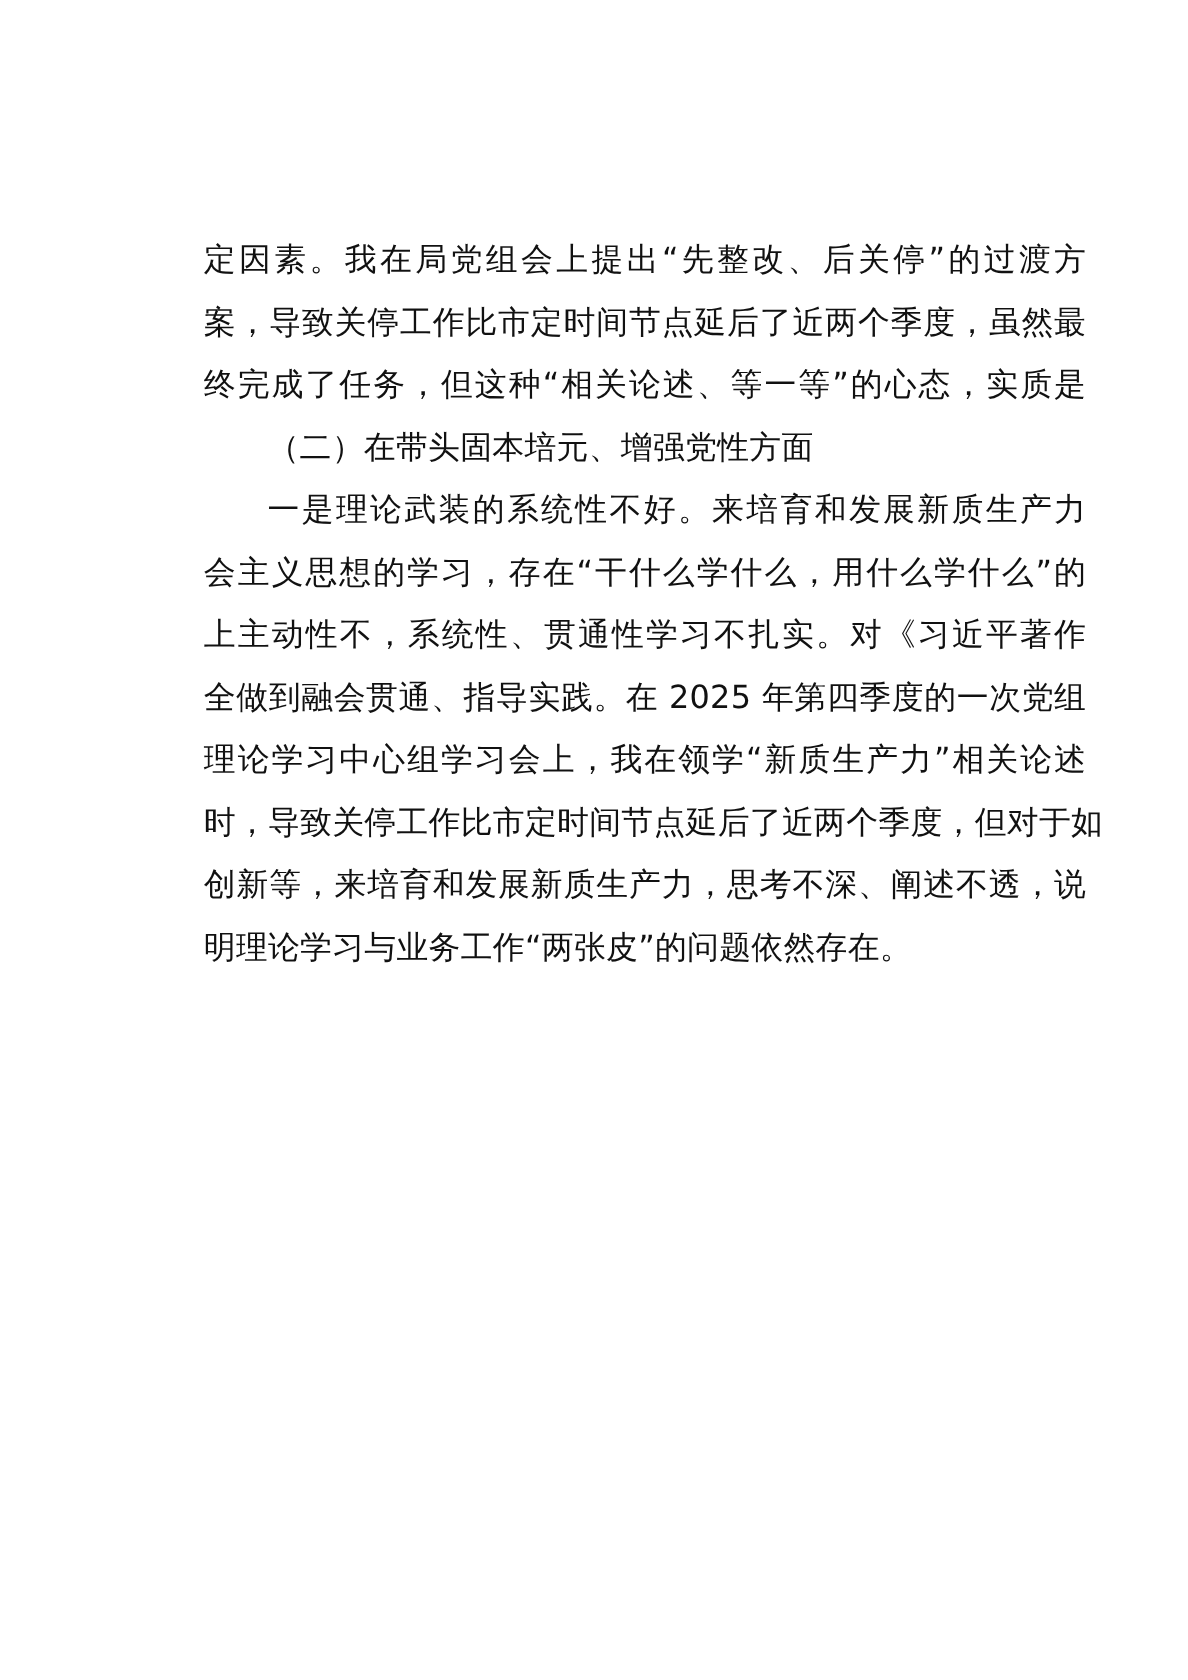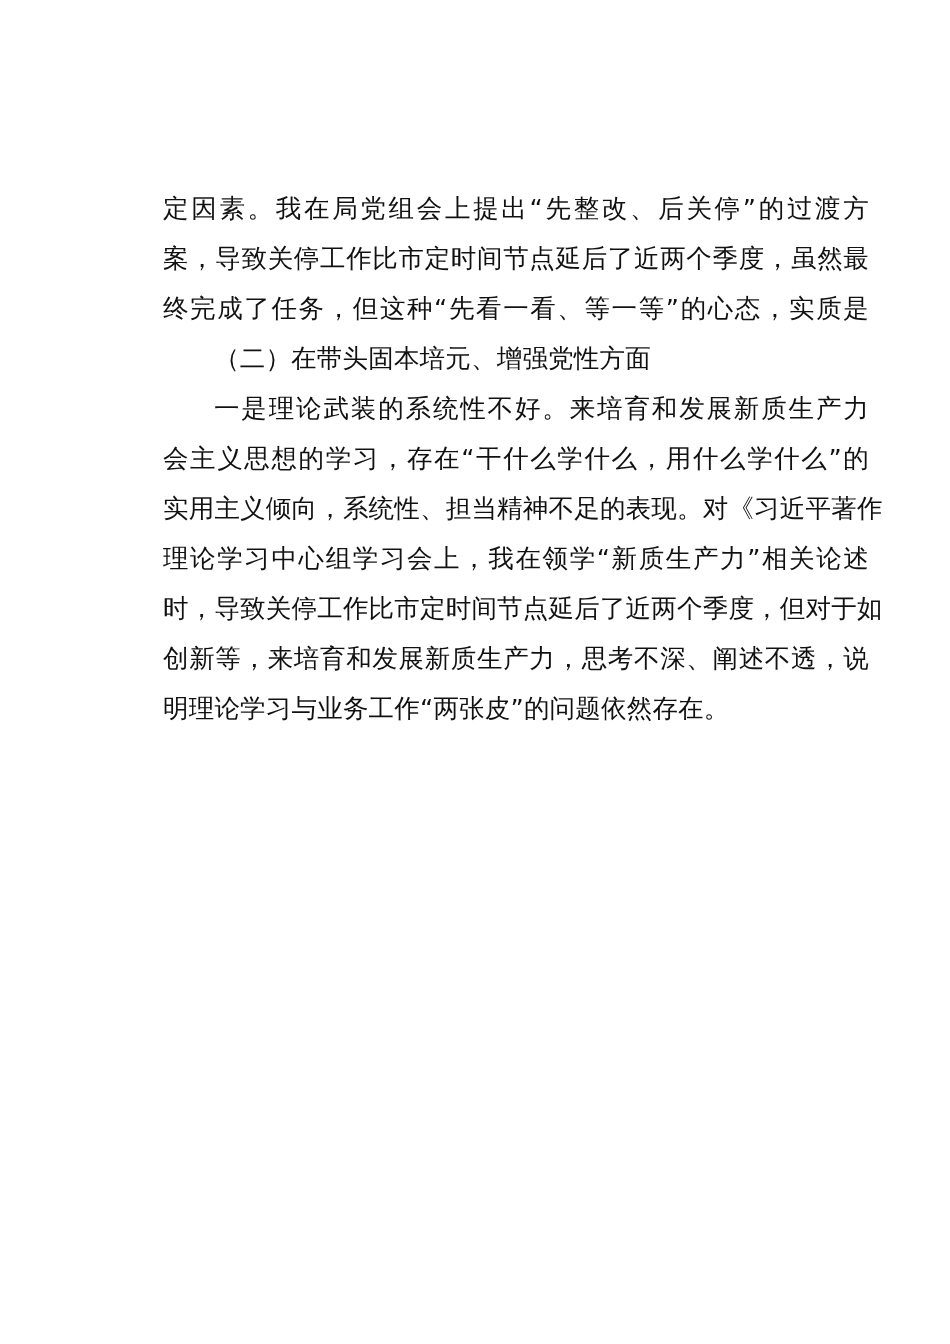--- a/index.html
+++ b/index.html
@@ -47,31 +47,32 @@
   </style>
 </head>
 <body>
 
 <div class="page">
   <div class="content">
 
     <div>
       <div class="line justify">定因素。我在局党组会上提出“先整改、后关停”的过渡方</div>
       <div class="line justify">案，导致关停工作比市定时间节点延后了近两个季度，虽然最</div>
-      <div class="line justify">终完成了任务，但这种“先看一看、等一等”的心态，实质是</div>
+      <div class="line justify">终完成了任务，但这种“相关论述、等一等”的心态，实质是</div>
     </div>
 
     <div>
       <div class="line indent">（二）在带头固本培元、增强党性方面</div>
     </div>
 
     <div>
       <div class="line indent justify">一是理论武装的系统性不好。来培育和发展新质生产力</div>
       <div class="line justify">会主义思想的学习，存在“干什么学什么，用什么学什么”的</div>
-      <div class="line justify">实用主义倾向，系统性、担当精神不足的表现。对《习近平著作</div>
+      <div class="line justify">上主动性不，系统性、贯通性学习不扎实。对《习近平著作</div>
+      <div class="line justify">全做到融会贯通、指导实践。在 2025 年第四季度的一次党组</div>
       <div class="line justify">理论学习中心组学习会上，我在领学“新质生产力”相关论述</div>
       <div class="line justify">时，导致关停工作比市定时间节点延后了近两个季度，但对于如</div>
       <div class="line justify">创新等，来培育和发展新质生产力，思考不深、阐述不透，说</div>
       <div class="line">明理论学习与业务工作“两张皮”的问题依然存在。</div>
     </div>
 
 
   </div>
 </div>
 

